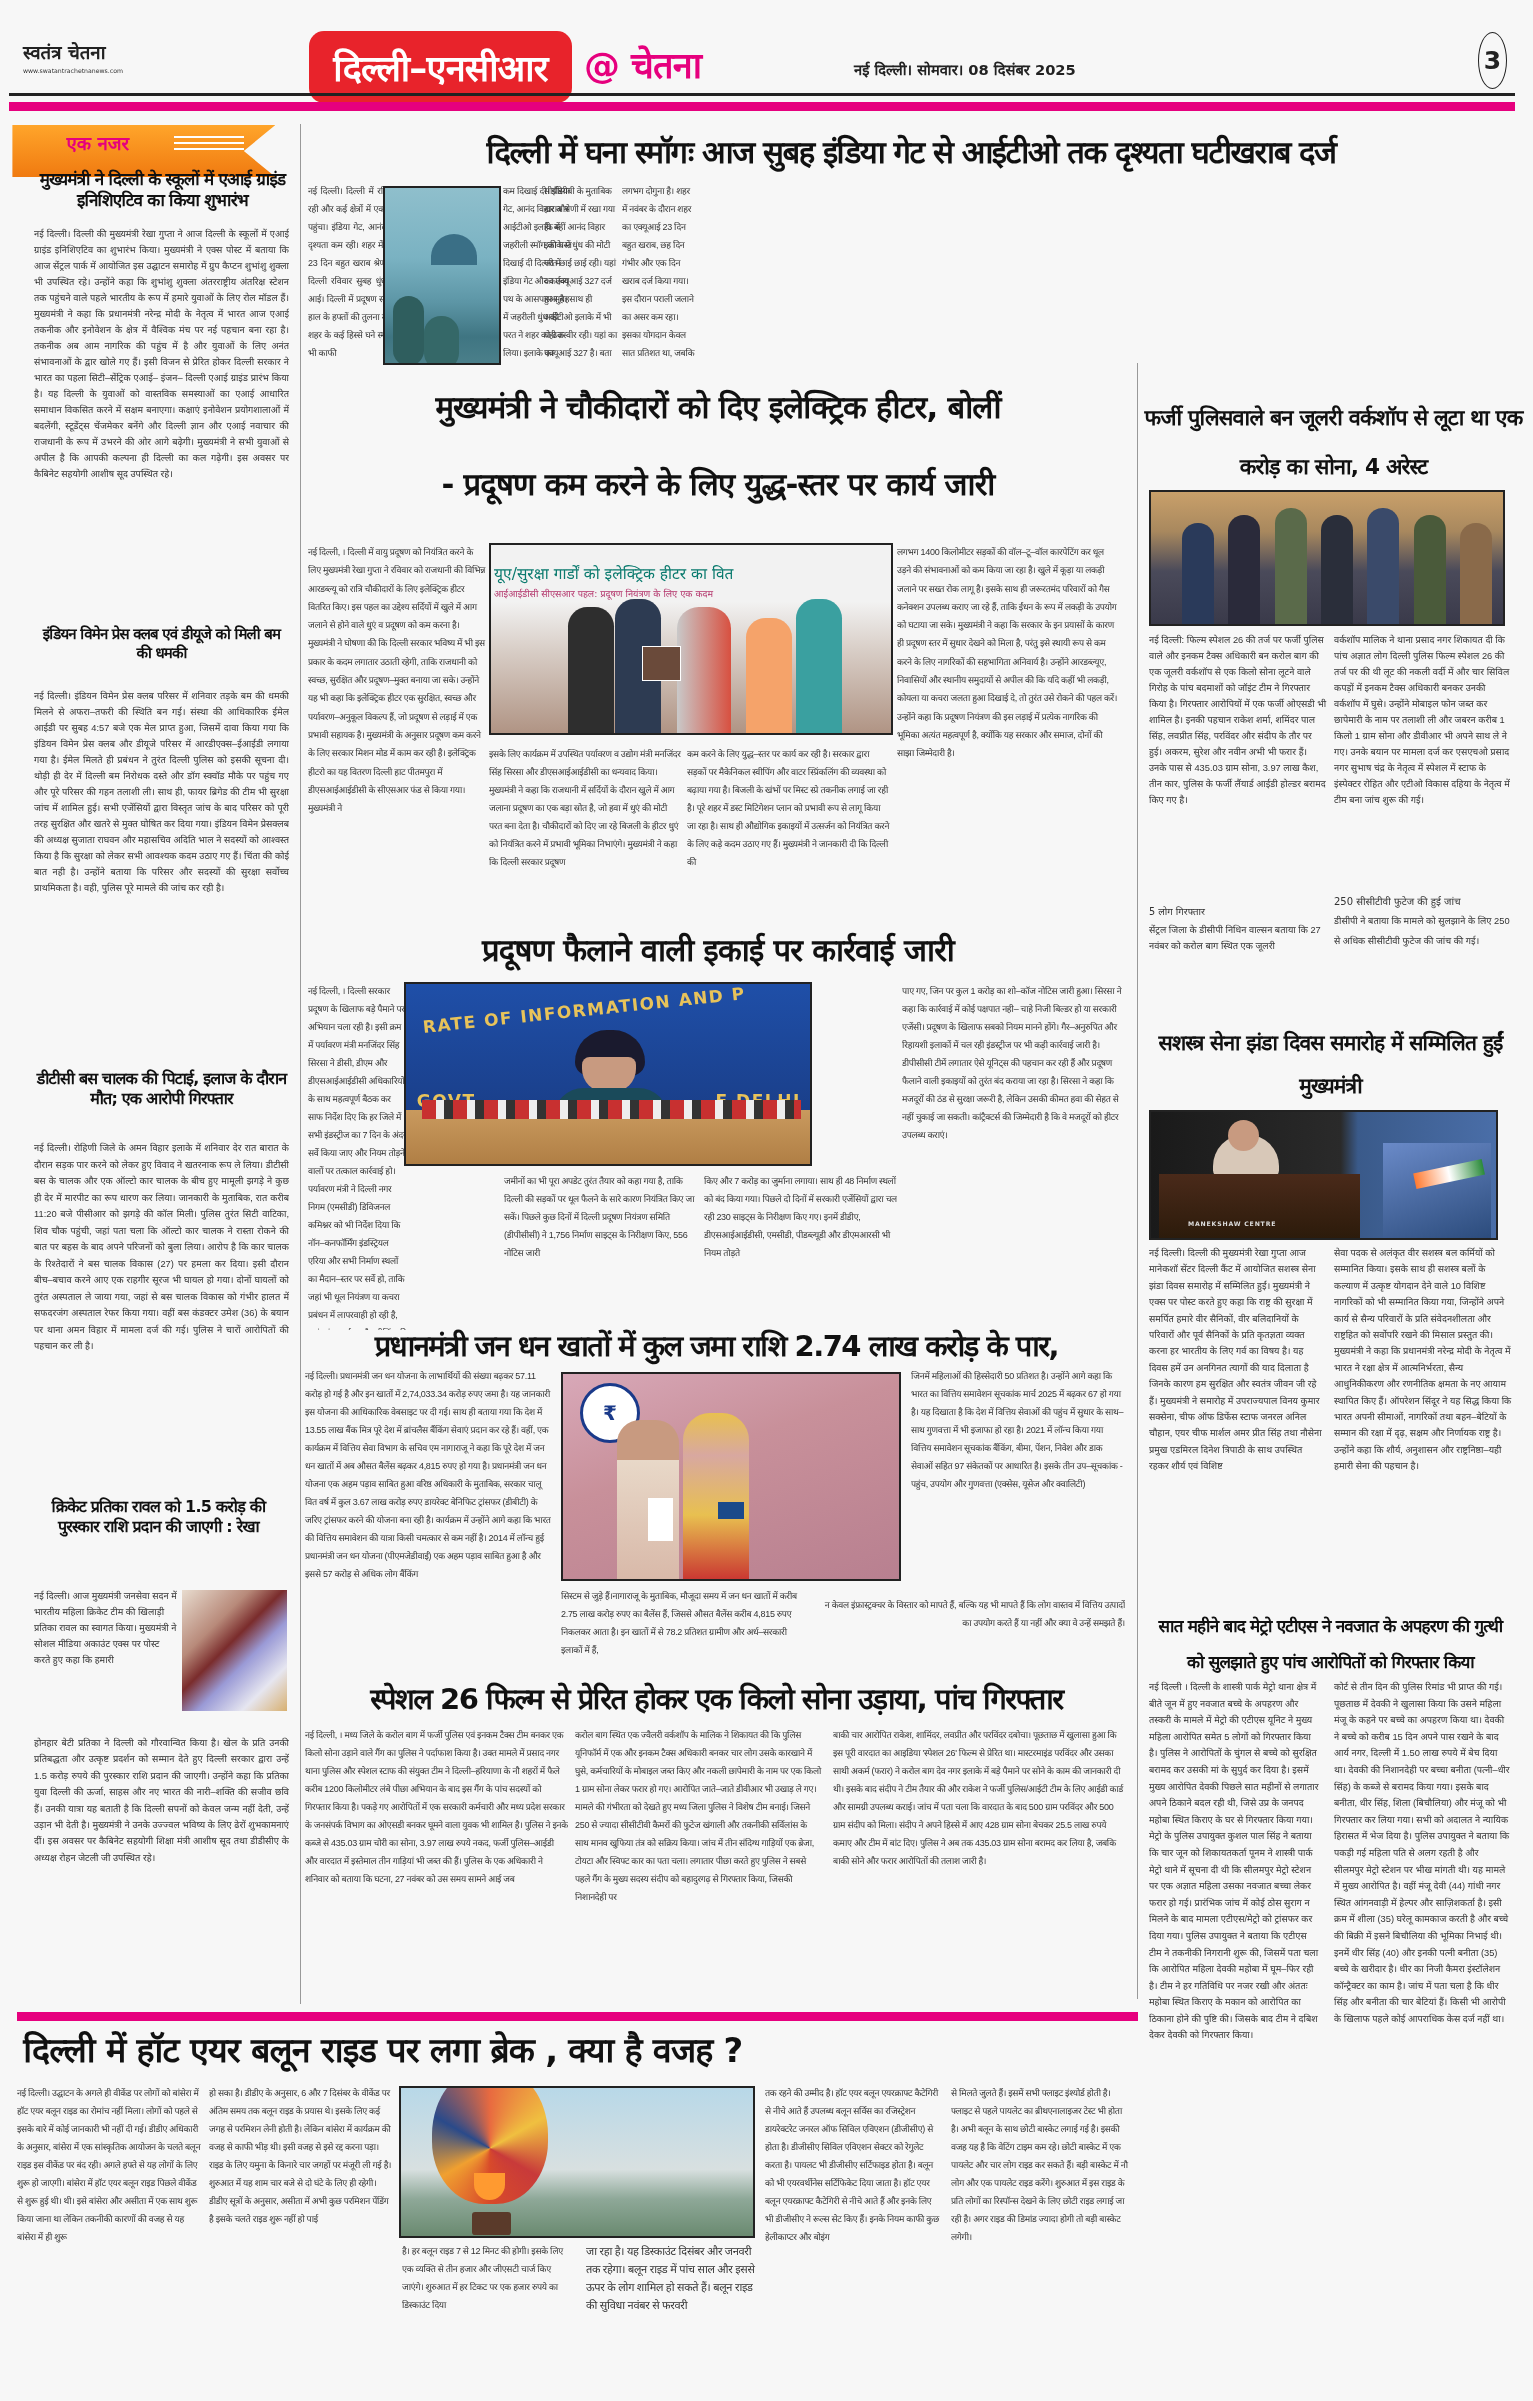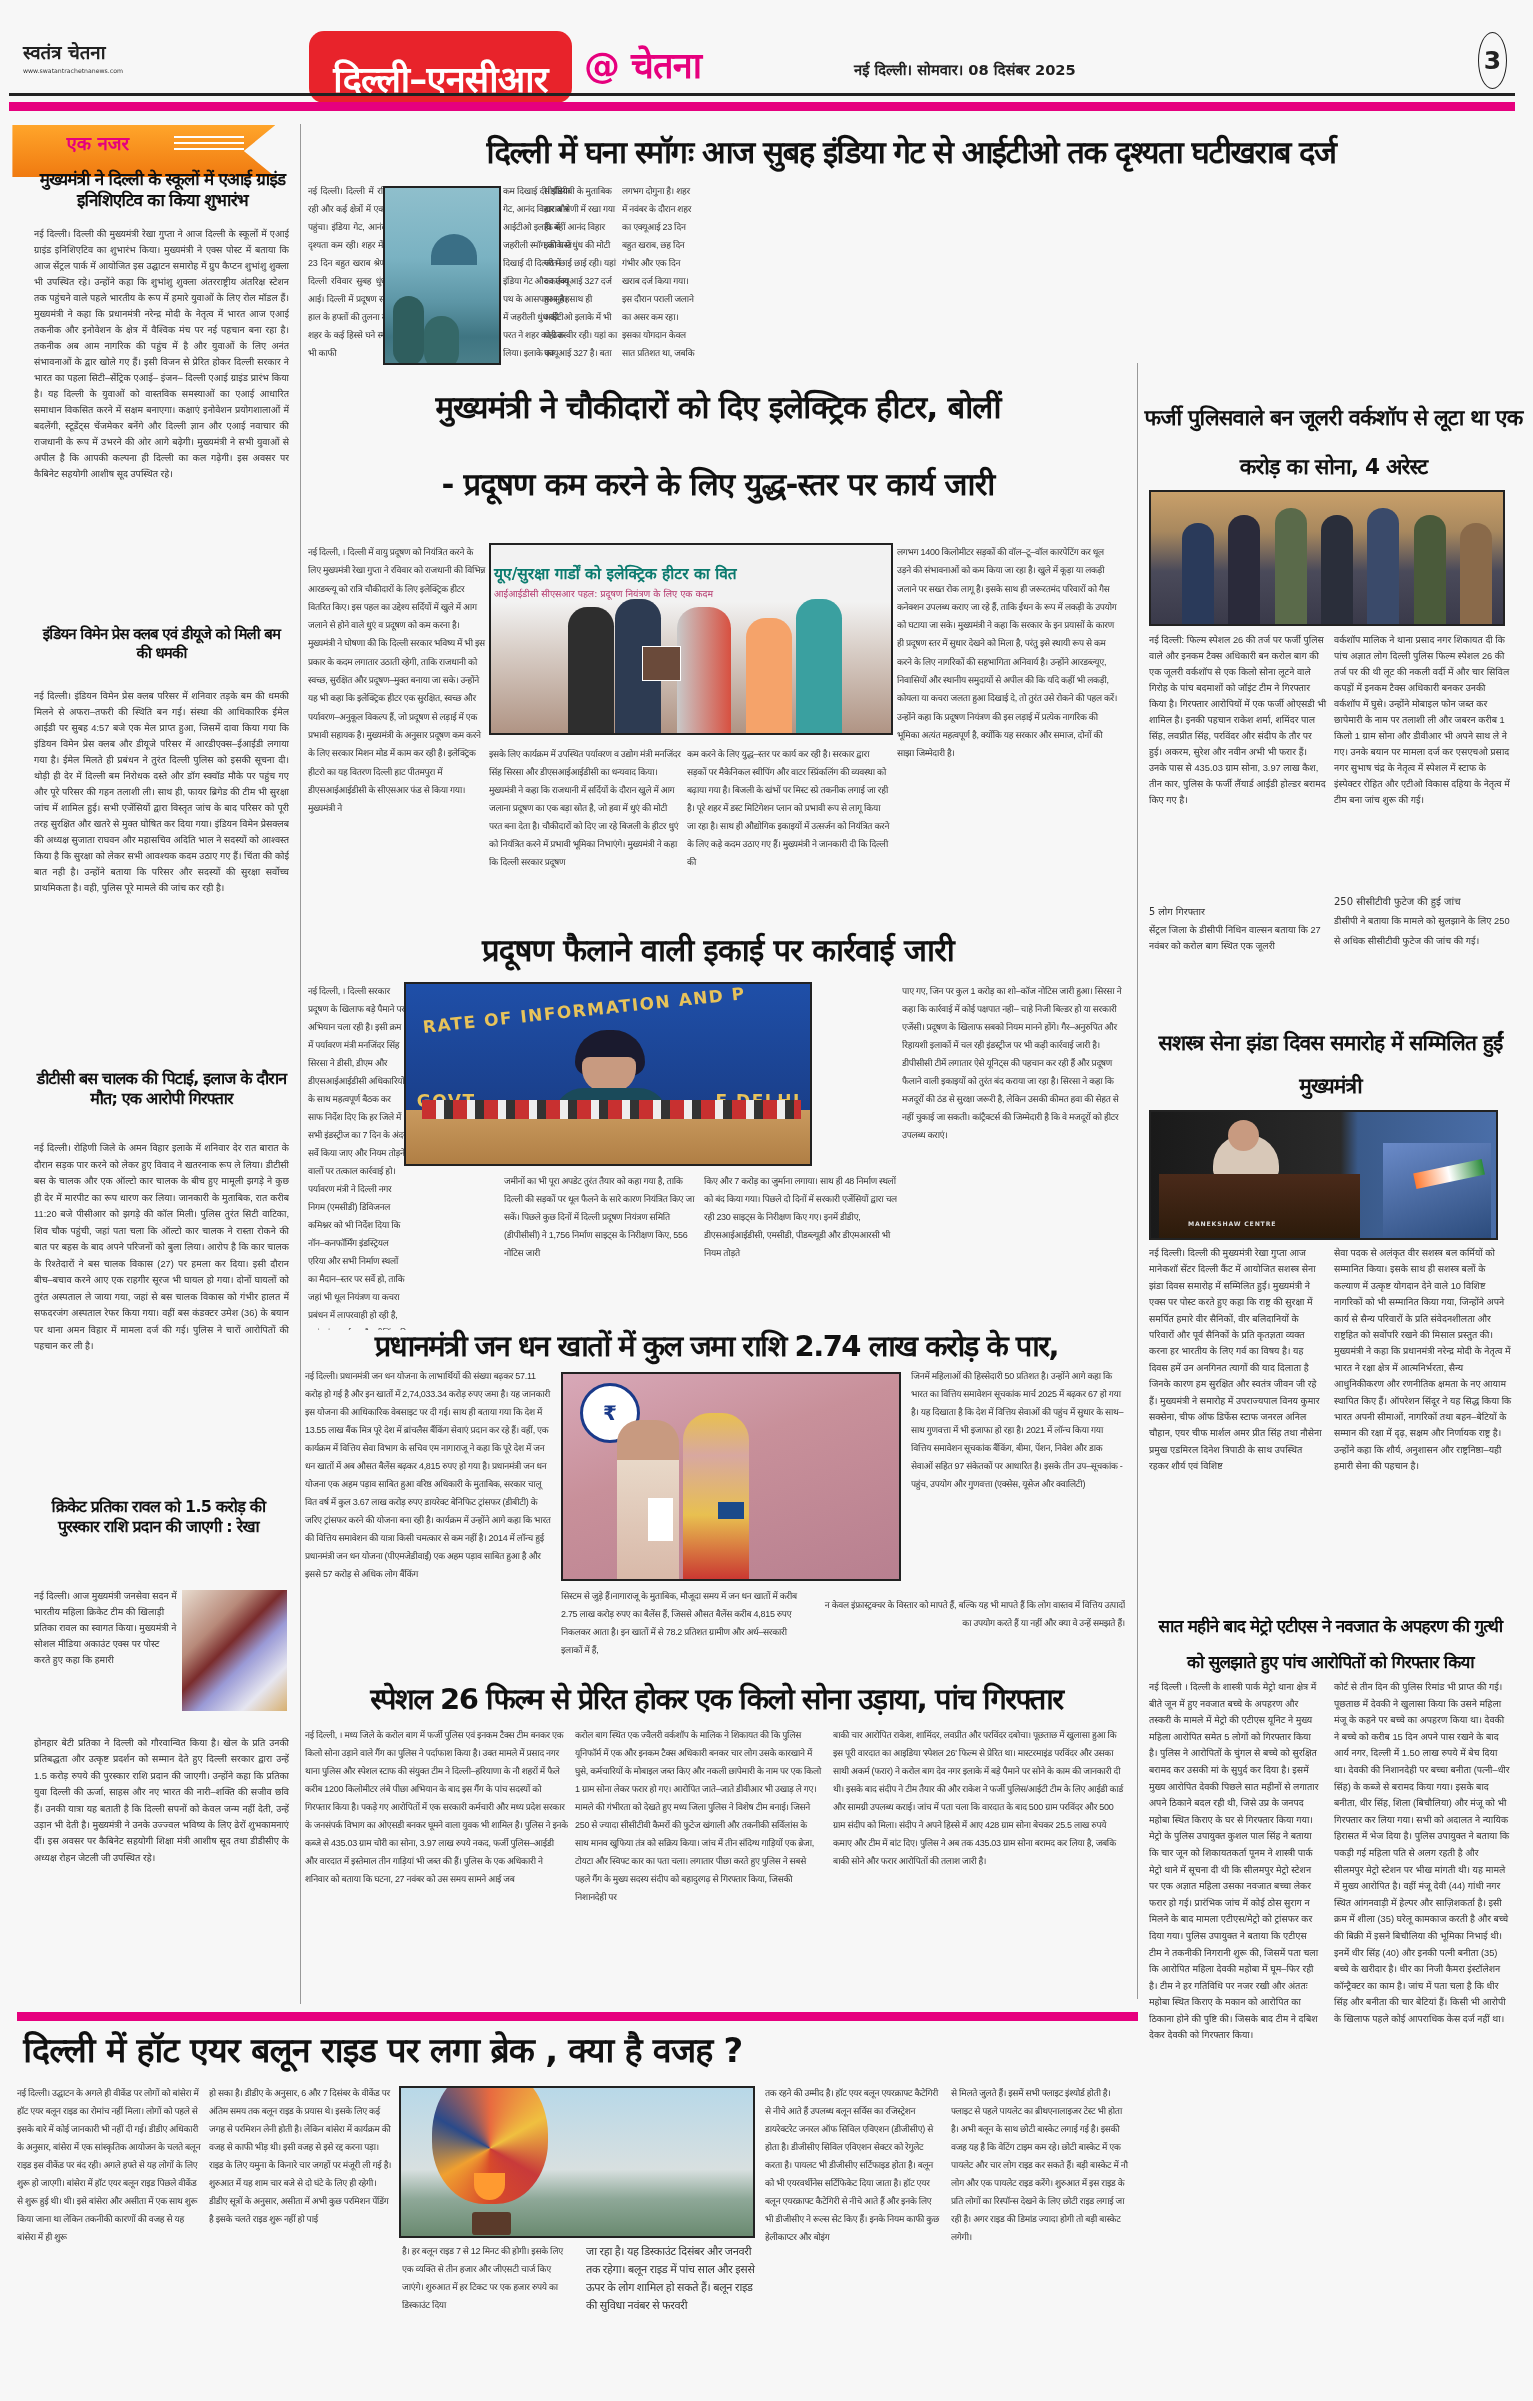--- a/index.html
+++ b/index.html
@@ -14,21 +14,21 @@
 #brand .logo{font-family:"DejaVu Serif",serif;font-weight:bold;font-size:20px;color:#222}
 .vrule{width:0.8px;background:#999}
 </style>
 </head>
 <body>
 
 <div class="abs" id="brand" data-name="brand-logo" style="left:23px;top:39px;width:116px">
   <div class="logo" data-name="brand-name" style="font-family:'DejaVu Serif',serif;font-weight:bold;font-size:18.6px;color:#222">स्वतंत्र चेतना</div>
   <div data-name="brand-url" style="font-size:6.2px;color:#333;margin-top:3.1px">www.swatantrachetnanews.com</div>
 </div>
-<div class="abs" data-name="section-banner" style="left:309px;top:31px;width:263px;height:72px;background:#e8232b;border-radius:15px;display:flex;align-items:flex-end;justify-content:center">
+<div class="abs" data-name="section-banner" style="left:309px;top:31px;width:263px;height:72px;background:#e8232b;border-radius:15px;display:flex;align-items:center;justify-content:center">
   <span data-name="section-title" style="color:#fff;font-weight:bold;font-size:36px;letter-spacing:-0.8px">दिल्ली–एनसीआर</span>
 </div>
 <div class="abs" data-name="section-subtitle" style="left:584px;top:40px;font-size:36px;font-weight:bold;color:#e6007e;letter-spacing:-0.8px">@ चेतना</div>
 <div class="abs" data-name="dateline" style="left:854px;top:59px;font-size:14.7px;font-weight:bold;color:#222">नई दिल्ली। सोमवार। 08 दिसंबर 2025</div>
 <div class="abs" data-name="page-number" style="left:1478px;top:32px;width:29px;height:57px;border:1.5px solid #222;border-radius:50%;display:flex;align-items:center;justify-content:center">
   <span data-name="page-number-text" style="font-size:25px;font-weight:bold">3</span>
 </div>
 <div class="abs" data-name="masthead-rule" style="left:9.3px;top:93px;width:1506px;height:3.1px;background:#222"></div>
 <div class="abs" data-name="masthead-pink-bar" style="left:9.3px;top:102px;width:1506px;height:9.3px;background:#e6007e"></div>
 
@@ -65,21 +65,21 @@
 </div>
 <div class="abs txt cond" data-name="smog-col-2" style="left:503px;top:182px;width:71px;height:182px;font-size:9px;line-height:18px;text-align:left">कम दिखाई दी। इंडिया गेट, आनंद विहार और आईटीओ इलाके में जहरीली स्मॉग की परत दिखाई दी दिल्ली में इंडिया गेट और कर्तव्य पथ के आसपास सुबह में जहरीली धुंध की परत ने शहर को ढक लिया। इलाके का एक्यूआई 278 है, जिसे</div>
 
 <div class="abs txt cond" data-name="smog-col-3" style="left:544px;top:182px;width:74px;height:182px;font-size:9px;line-height:18px;text-align:left">सीपीसीबी के मुताबिक खराब श्रेणी में रखा गया है। वहीं आनंद विहार इलाके में धुंध की मोटी परत छाई छाई रही। यहां का एक्यूआई 327 दर्ज हुआ है। साथ ही आईटीओ इलाके में भी यही तस्वीर रही। यहां का एक्यूआई 327 है। बता दें कि नवंबर में दिल्ली प्रदूषण के मामले में चौथे नंबर पर रहा। थिंक टैंक ऊर्जा और स्वच्छ वायु अनुसंधान केंद्र (सीआरईए) की रिपोर्ट के अनुसार, दिल्ली का मासिक औसत पीएम 2.5 लेवल 215 माइक्रोग्राम प्रति क्यूबिक मीटर रहा, जो अक्टूबर के 107 माइक्रोग्राम के मुकाबले</div>
 <div class="abs txt cond" data-name="smog-col-4" style="left:622px;top:182px;width:74px;height:182px;font-size:9px;line-height:18px;text-align:left">लगभग दोगुना है। शहर में नवंबर के दौरान शहर का एक्यूआई 23 दिन बहुत खराब, छह दिन गंभीर और एक दिन खराब दर्ज किया गया। इस दौरान पराली जलाने का असर कम रहा। इसका योगदान केवल सात प्रतिशत था, जबकि पिछले साल यह 20 प्रतिशत था। रिपोर्ट में बताया कि एनसीआर के कई शहरों में हवा का स्तर नेशनल स्टैंडर्ड से ऊपर रहा। दिल्ली सहित बहादुरगढ़, नोएडा, गाजियाबाद और ग्रेटर नोएडा जैसे शहरों में प्रदूषण लगातार उच्चस्तर पर रहा।</div>
 
 <div class="abs hl" data-name="heater-headline-line1" style="left:308px;top:388px;width:820px;font-size:31px;white-space:nowrap">मुख्यमंत्री ने चौकीदारों को दिए इलेक्ट्रिक हीटर, बोलीं</div>
 <div class="abs hl" data-name="heater-headline-line2" style="left:308px;top:465px;width:820px;font-size:31px;white-space:nowrap">- प्रदूषण कम करने के लिए युद्ध-स्तर पर कार्य जारी</div>
 <div class="abs txt cond" data-name="heater-col-1" style="left:308px;top:543px;width:179px;height:387px;font-size:9px;line-height:18.3px;text-align:left">नई दिल्ली, । दिल्ली में वायु प्रदूषण को नियंत्रित करने के लिए मुख्यमंत्री रेखा गुप्ता ने रविवार को राजधानी की विभिन्न आरडब्ल्यू को रात्रि चौकीदारों के लिए इलेक्ट्रिक हीटर वितरित किए। इस पहल का उद्देश्य सर्दियों में खुले में आग जलाने से होने वाले धुएं व प्रदूषण को कम करना है। मुख्यमंत्री ने घोषणा की कि दिल्ली सरकार भविष्य में भी इस प्रकार के कदम लगातार उठाती रहेगी, ताकि राजधानी को स्वच्छ, सुरक्षित और प्रदूषण–मुक्त बनाया जा सके। उन्होंने यह भी कहा कि इलेक्ट्रिक हीटर एक सुरक्षित, स्वच्छ और पर्यावरण–अनुकूल विकल्प हैं, जो प्रदूषण से लड़ाई में एक प्रभावी सहायक है। मुख्यमंत्री के अनुसार प्रदूषण कम करने के लिए सरकार मिशन मोड में काम कर रही है। इलेक्ट्रिक हीटरो का यह वितरण दिल्ली हाट पीतमपुरा में डीएसआईआईडीसी के सीएसआर फंड से किया गया। मुख्यमंत्री ने</div>
 <div class="abs photo" data-name="heater-photo" style="left:489px;top:543px;width:404px;height:192px;background:linear-gradient(180deg,#f2f2f2 0%,#f2f2f2 30%,#d9cfc8 55%,#b09484 100%)">
-  <div data-name="heater-photo-banner" style="position:absolute;left:3.1px;top:17px;font-size:15.5px;font-weight:bold;color:#0a7a6e;white-space:nowrap">यूए/सुरक्षा गार्डों को इलेक्ट्रिक हीटर का वित</div>
+  <div data-name="heater-photo-banner" style="position:absolute;left:3.1px;top:17px;font-size:15.5px;font-weight:normal;color:#0a7a6e;white-space:nowrap">यूए/सुरक्षा गार्डों को इलेक्ट्रिक हीटर का वित</div>
   <div data-name="heater-photo-sub" style="position:absolute;left:3.1px;top:42px;font-size:9.3px;color:#b3346b;white-space:nowrap">आईआईडीसी सीएसआर पहल: प्रदूषण नियंत्रण के लिए एक कदम</div>
   <div style="position:absolute;left:77px;top:62px;width:46px;height:128px;background:#2e2e2e;border-radius:19.3px 19.3px 0 0"></div>
   <div style="position:absolute;left:124px;top:54px;width:46px;height:135px;background:#2d3b52;border-radius:19.3px 19.3px 0 0"></div>
   <div style="position:absolute;left:186px;top:62px;width:54px;height:131px;background:linear-gradient(90deg,#c9c9c9,#d85040);border-radius:21.6px 21.6px 0 0"></div>
   <div style="position:absolute;left:255px;top:73px;width:46px;height:116px;background:#f5a36a;border-radius:19.3px 19.3px 0 0"></div>
   <div style="position:absolute;left:305px;top:54px;width:46px;height:135px;background:#3aa0a0;border-radius:19.3px 19.3px 0 0"></div>
   <div style="position:absolute;left:151px;top:101px;width:39px;height:35px;background:#6a4a3a;border:1.5px solid #fff"></div>
 </div>
 <div class="abs txt cond" data-name="heater-col-2" style="left:489px;top:745px;width:193px;height:182px;font-size:9px;line-height:18px;text-align:left">इसके लिए कार्यक्रम में उपस्थित पर्यावरण व उद्योग मंत्री मनजिंदर सिंह सिरसा और डीएसआईआईडीसी का धन्यवाद किया। मुख्यमंत्री ने कहा कि राजधानी में सर्दियों के दौरान खुले में आग जलाना प्रदूषण का एक बड़ा स्रोत है, जो हवा में धुएं की मोटी परत बना देता है। चौकीदारों को दिए जा रहे बिजली के हीटर धुएं को नियंत्रित करने में प्रभावी भूमिका निभाएंगे। मुख्यमंत्री ने कहा कि दिल्ली सरकार प्रदूषण</div>
 <div class="abs txt cond" data-name="heater-col-3" style="left:687px;top:745px;width:203px;height:182px;font-size:9px;line-height:18px;text-align:left">कम करने के लिए युद्ध–स्तर पर कार्य कर रही है। सरकार द्वारा सड़कों पर मैकेनिकल स्वीपिंग और वाटर स्प्रिंकलिंग की व्यवस्था को बढ़ाया गया है। बिजली के खंभों पर मिस्ट स्प्रे तकनीक लगाई जा रही है। पूरे शहर में डस्ट मिटिगेशन प्लान को प्रभावी रूप से लागू किया जा रहा है। साथ ही औद्योगिक इकाइयों में उत्सर्जन को नियंत्रित करने के लिए कड़े कदम उठाए गए हैं। मुख्यमंत्री ने जानकारी दी कि दिल्ली की</div>

